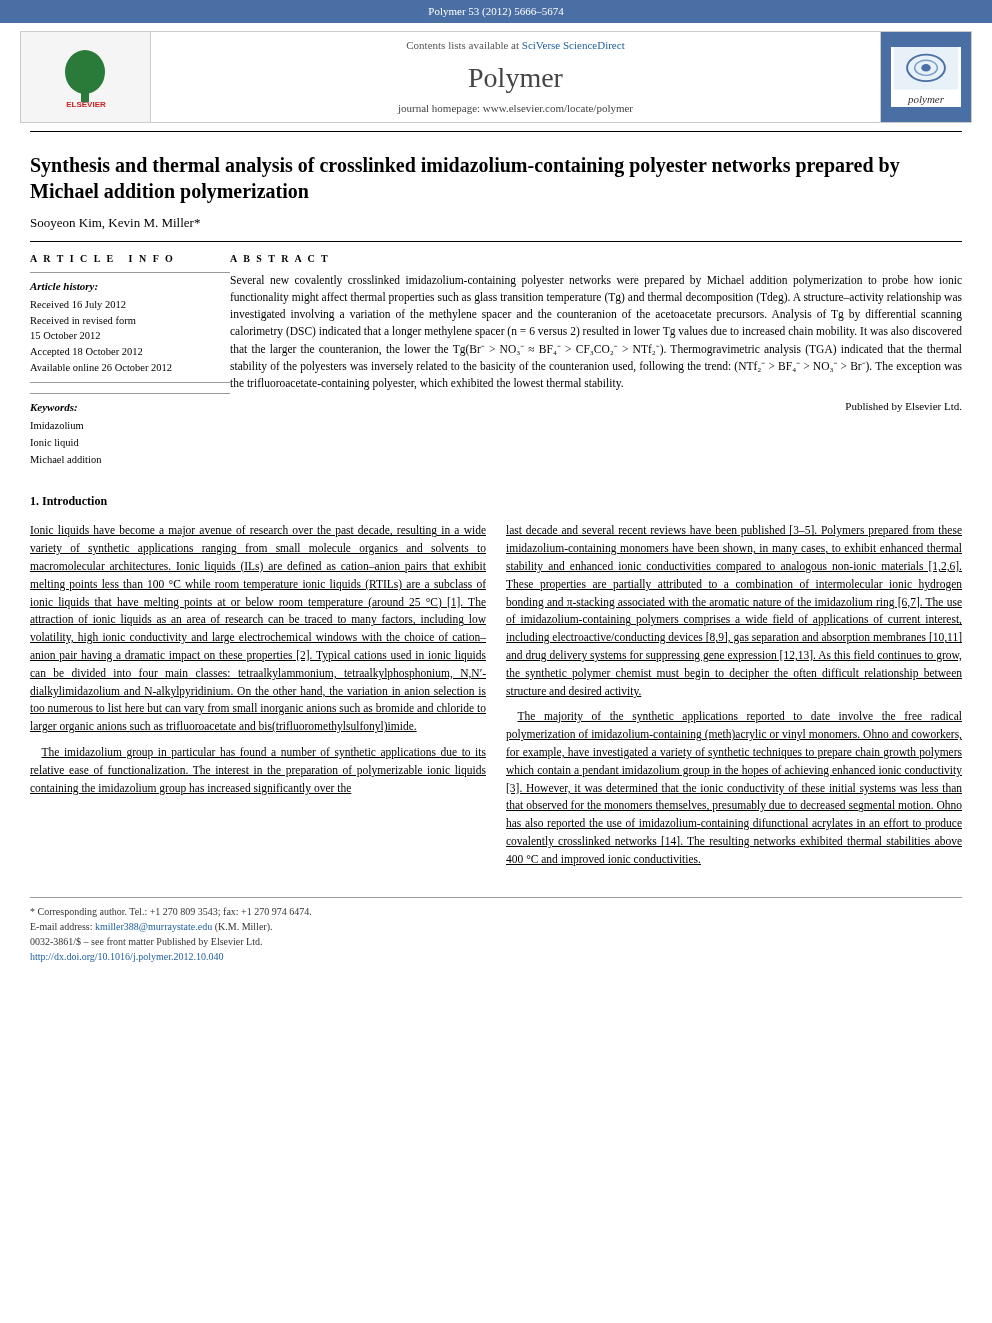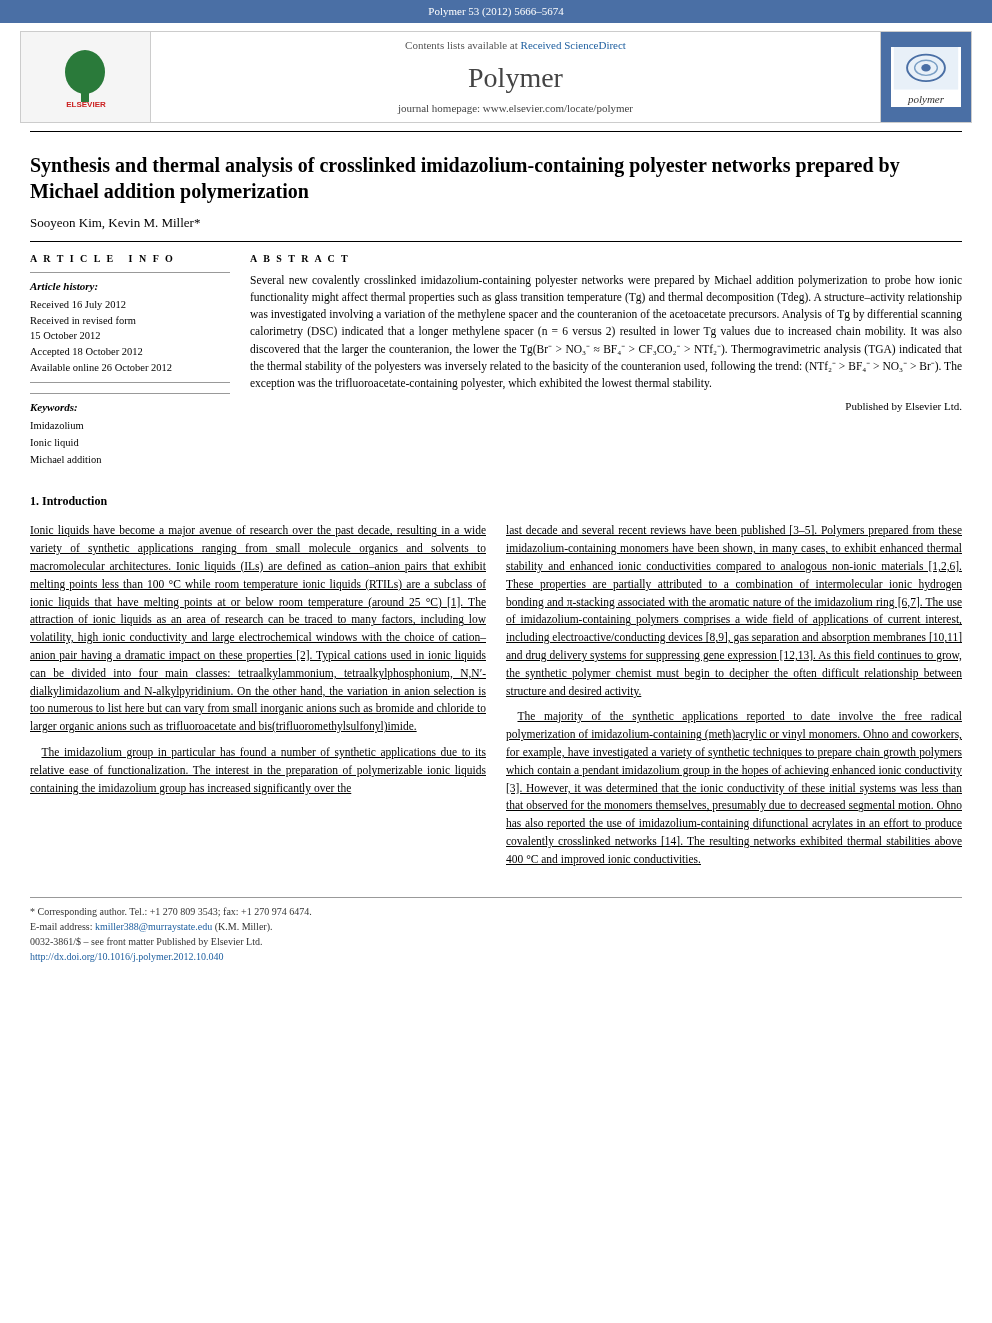--- a/index.html
+++ b/index.html
@@ -108,21 +108,20 @@
 
     .divider {
       border: none;
       border-top: 1px solid #000;
       margin: 8px 0;
     }
 
     
     .two-col {
       display: flex;
-      gap: 20px;
       margin-top: 10px;
     }
 
     .left-col {
       width: 200px;
       flex-shrink: 0;
       font-size: 11.5px;
     }
 
     .right-col {
@@ -260,21 +259,21 @@
 
       <ellipse cx="49" cy="30" rx="20" ry="22" fill="#2a7a3a"></ellipse>
 
       <text x="50" y="65" text-anchor="middle" font-size="8" font-family="Arial" fill="#cc2222" font-weight="bold">ELSEVIER</text>
     </svg>
   </div>
 
   <div class="journal-center">
     <div class="sciverse-line">
       <span>Contents lists available at</span>
-      <span class="sciverse-link" style="color:#2060a0;cursor:pointer;">Received ScienceDirect</span>
+      <span class="sciverse-link" style="color:#2060a0;cursor:pointer;">SciVerse ScienceDirect</span>
     </div>
     <div class="journal-title-big">Polymer</div>
     <div class="homepage-line">journal homepage: www.elsevier.com/locate/polymer</div>
   </div>
 
   <div class="journal-logo-right">
 
     <div style="width:80px;height:80px;background:#4a6fa5;display:flex;flex-direction:column;align-items:center;justify-content:center;">
       <div style="background:#fff;width:70px;height:60px;display:flex;flex-direction:column;align-items:center;justify-content:center;">
 

